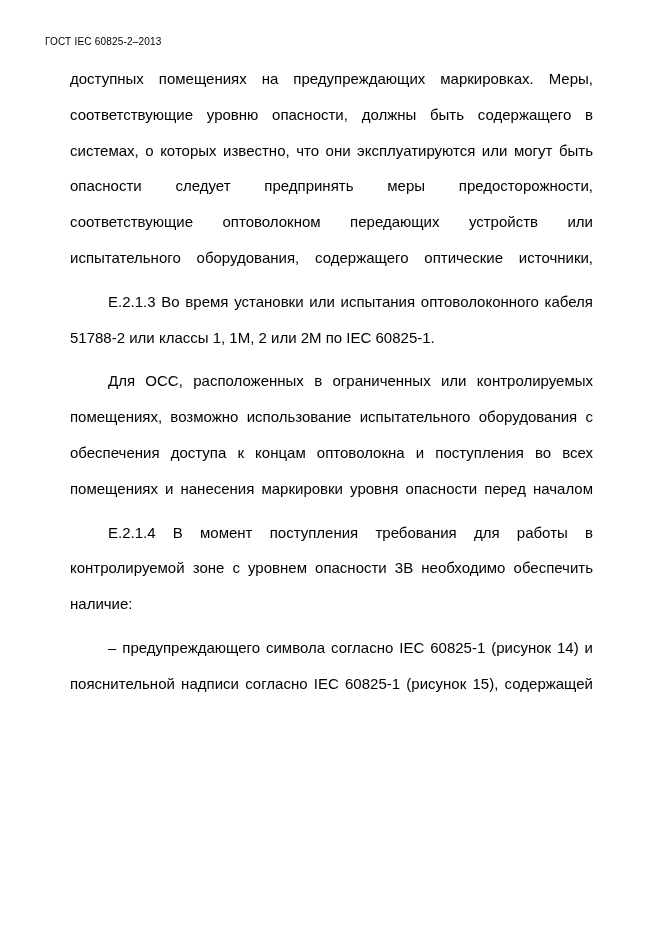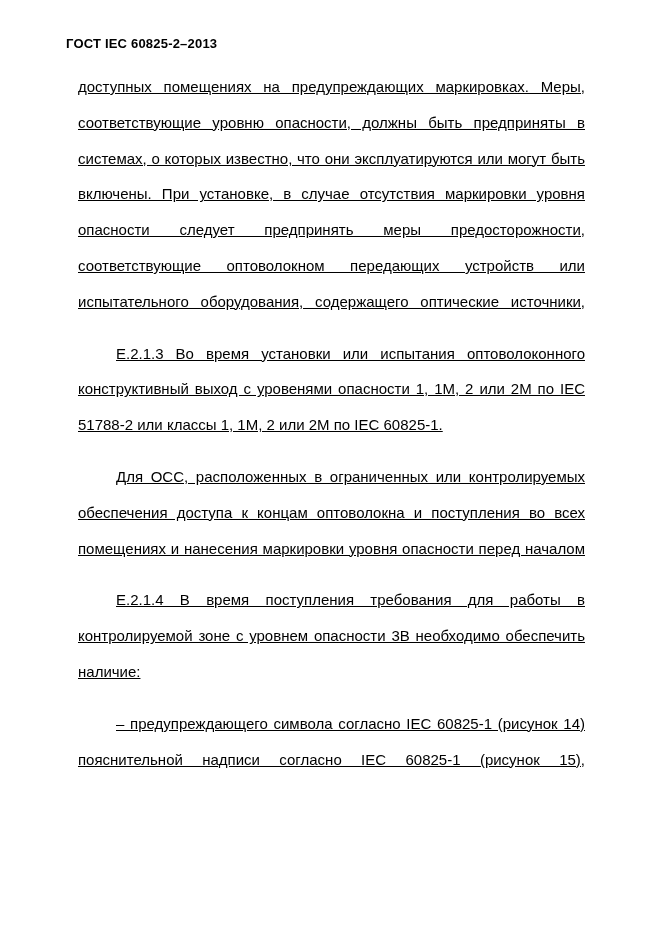--- a/index.html
+++ b/index.html
@@ -11,37 +11,36 @@
     position: relative;
     width: 661px;
     height: 935px;
     background: #ffffff;
     color: #000000;
     font-family: "Liberation Sans", sans-serif;
     overflow: hidden;
   }
   .doc-header {
     position: absolute;
-    left: 66px;
+    left: 45px;
     top: 36px;
-    font-size: 13px;
-    font-weight: bold;
+    font-size: 10px;
+    font-weight: normal;
     letter-spacing: 0.2px;
     white-space: nowrap;
   }
   .doc-body {
     position: absolute;
     left: 62px;
     top: 53px;
     width: 539px;
   }
   .para {
-    margin: 16px;
+    margin: 8px;
     padding: 0;
-    text-decoration: underline;
   }
   .line {
     font-size: 15px;
     line-height: 35.8px;
     height: 35.8px;
     text-align: justify;
     text-align-last: left;
     white-space: normal;
     overflow: hidden;
   }
@@ -56,42 +55,41 @@
 <body>
 
 <div class="page">
 
   <div class="doc-header">ГОСТ IEC 60825-2–2013</div>
 
   <div class="doc-body">
 
     <div class="para">
       <div class="line j">доступных помещениях на предупреждающих маркировках. Меры,</div>
-      <div class="line j">соответствующие уровню опасности, должны быть предприняты в</div>
+      <div class="line j">соответствующие уровню опасности, должны быть содержащего в</div>
       <div class="line j">системах, о которых известно, что они эксплуатируются или могут быть</div>
-      <div class="line j">включены. При установке, в случае отсутствия маркировки уровня</div>
       <div class="line j">опасности следует предпринять меры предосторожности,</div>
       <div class="line j">соответствующие оптоволокном передающих устройств или</div>
       <div class="line j">испытательного оборудования, содержащего оптические источники,</div>
     </div>
 
     <div class="para">
       <div class="line j ind">Е.2.1.3 Во время установки или испытания оптоволоконного кабеля</div>
-      <div class="line j">конструктивный выход с уровенями опасности 1, 1М, 2 или 2М по IEC</div>
       <div class="line">51788-2 или классы 1, 1М, 2 или 2М по IEC 60825-1.</div>
     </div>
 
     <div class="para">
       <div class="line j ind">Для ОСС, расположенных в ограниченных или контролируемых</div>
+      <div class="line j">помещениях, возможно использование испытательного оборудования с</div>
       <div class="line j">обеспечения доступа к концам оптоволокна и поступления во всех</div>
       <div class="line j">помещениях и нанесения маркировки уровня опасности перед началом</div>
     </div>
 
     <div class="para">
-      <div class="line j ind">Е.2.1.4 В время поступления требования для работы в</div>
+      <div class="line j ind">Е.2.1.4 В момент поступления требования для работы в</div>
       <div class="line j">контролируемой зоне с уровнем опасности 3В необходимо обеспечить</div>
       <div class="line">наличие:</div>
     </div>
 
     <div class="para">
       <div class="line j ind">– предупреждающего символа согласно IEC 60825-1 (рисунок 14) и</div>
       <div class="line j">пояснительной надписи согласно IEC 60825-1 (рисунок 15), содержащей</div>
     </div>
 
   </div>

